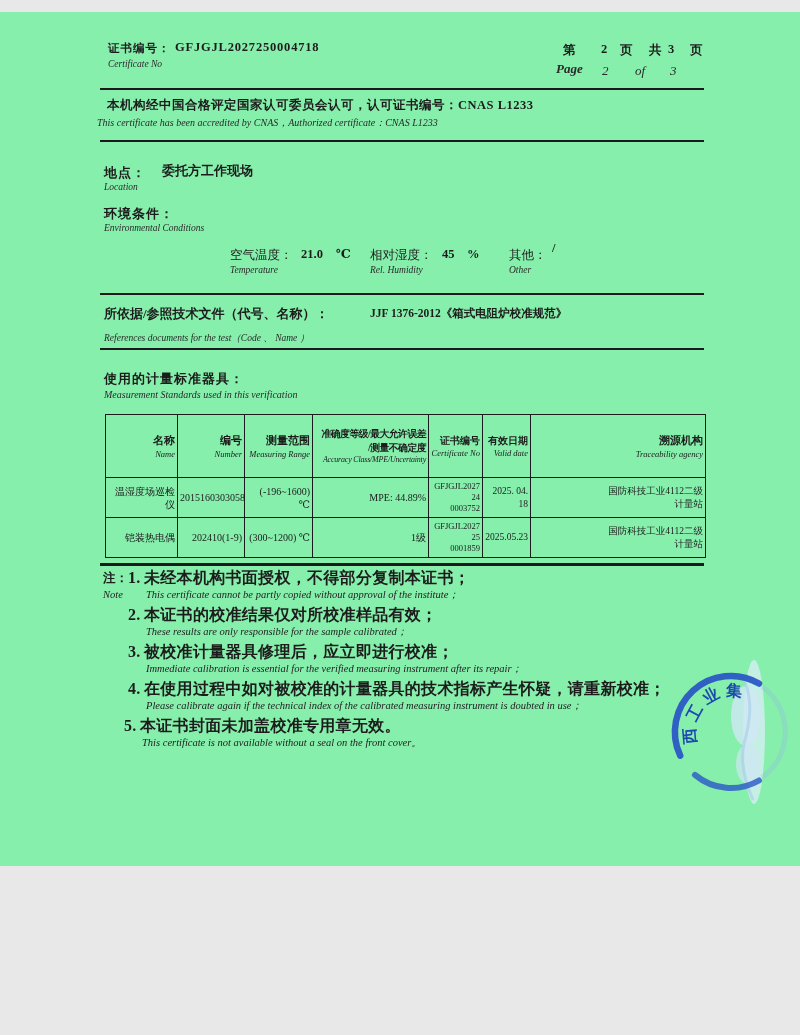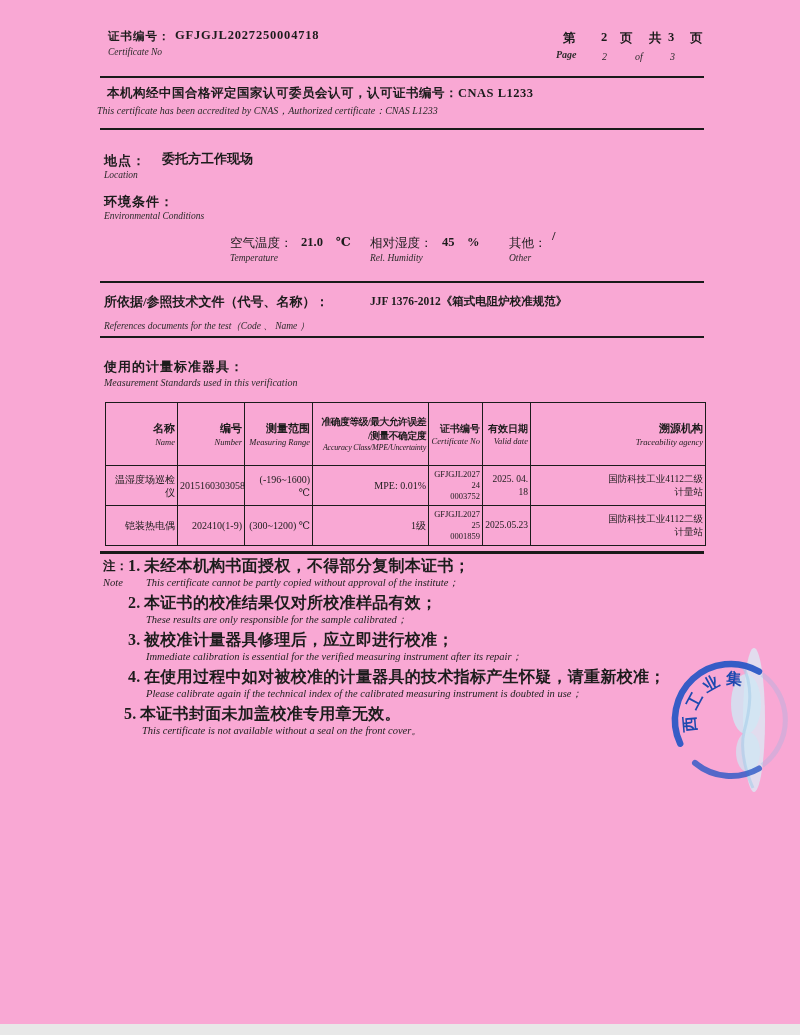--- a/index.html
+++ b/index.html
@@ -1,35 +1,35 @@
 <!DOCTYPE html>
 <html><head>
 <meta charset="utf-8">
 <style>
   html,body{margin:0;padding:0;}
   body{background:#e8e8e8;}
   .page{
     position:relative;
-    width:800px;height:1024px;
-    margin:0 auto;
-    background:#f9a8d4;
+    width:800px;height:854px;
+    margin:12px auto;
+    background:#86efac;
     overflow:hidden;
     font-family:"Liberation Serif","DejaVu Serif",serif;
     color:#1c1c1c;
   }
   .abs{position:absolute;}
   .en{font-style:italic;color:#2a2a2a;}
   .rule{position:absolute;background:#1a1a1a;}
   
   .cert-label{font-size:11.5px;font-weight:bold;letter-spacing:1px;}
   .cert-value{font-size:12.5px;font-weight:bold;letter-spacing:.8px;}
   .cert-en{font-size:9.5px;}
   .pg-zh{font-size:12.5px;font-weight:bold;}
   .pg-num{font-size:12.5px;font-weight:bold;}
-  .pg-en{font-size:10px;}
+  .pg-en{font-size:13px;}
   
   .accr-zh{font-size:12.5px;font-weight:bold;letter-spacing:.5px;}
   .accr-en{font-size:10px;}
   
   .sec-zh{font-size:13px;font-weight:bold;letter-spacing:1px;}
   .sec-en{font-size:9.5px;}
   .val{font-size:13px;font-weight:600;}
   .env-lab{font-size:12.5px;font-weight:normal;}
   .env-val{font-size:12.5px;font-weight:600;}
   .env-en{font-size:9.5px;}
@@ -152,21 +152,21 @@
           </td>
       <td>
             <div class="th-zh">溯源机构</div>
             <div class="th-en">Traceability agency</div>
           </td>
     </tr>
     <tr style="height:40px;">
       <td class="cell">温湿度场巡检仪</td>
       <td class="cell">2015160303058</td>
       <td class="cell">(-196~1600) ℃</td>
-      <td class="cell">MPE: 0.01%</td>
+      <td class="cell">MPE: 44.89%</td>
       <td class="cell tiny">GFJGJL202724
 0003752</td>
       <td class="cell date">2025. 04. 18</td>
       <td class="cell agency">国防科技工业4112二级
 计量站</td>
     </tr>
     <tr style="height:40px;">
       <td class="cell">铠装热电偶</td>
       <td class="cell">202410(1-9)</td>
       <td class="cell">(300~1200) ℃</td>

